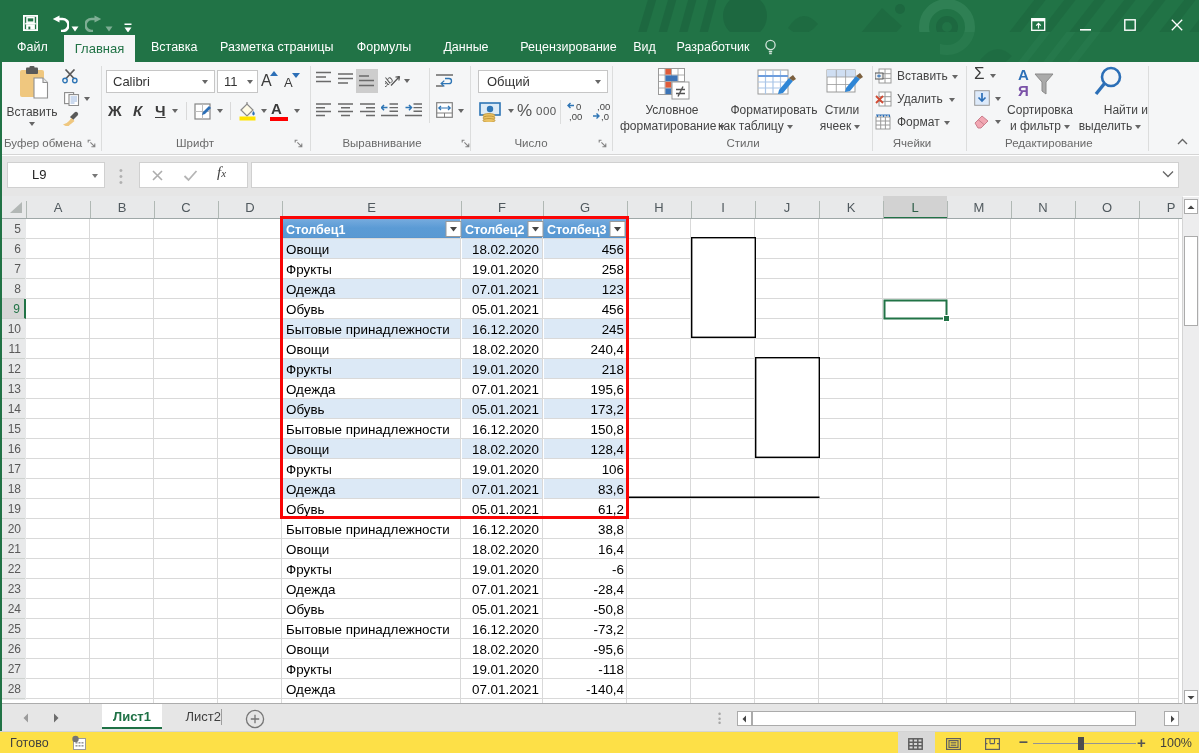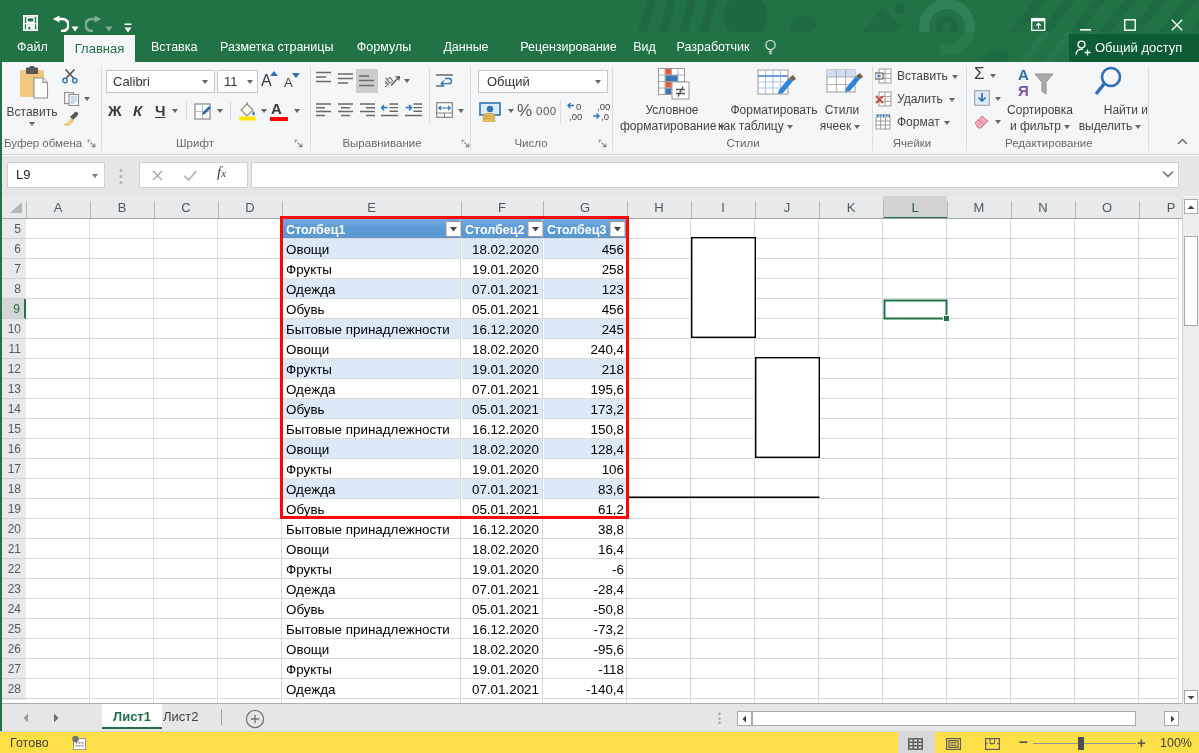--- a/index.html
+++ b/index.html
@@ -20,21 +20,21 @@
 
 #ribbon { position:absolute; left:0; top:62px; width:1199px; height:93px; background:#f5f6f7; border-bottom:1px solid #d5d5d5; overflow:hidden; }
 .gsep { position:absolute; top:4px; height:85px; width:1px; background:#dcdddd; }
 .glabel { position:absolute; top:75px; height:14px; font-size:11.5px; color:#696969; text-align:center; white-space:nowrap; }
 .launch { position:absolute; top:77px; width:10px; height:10px; }
 .rbtn-lbl { position:absolute; font-size:12px; color:#444; white-space:nowrap; }
 .combo { position:absolute; background:#fff; border:1px solid #c6c6c6; font-size:13px; color:#333; }
 .dd { display:inline-block; width:0; height:0; border-left:3.5px solid transparent; border-right:3.5px solid transparent; border-top:4px solid #666; vertical-align:middle; }
 
 #fbar { position:absolute; left:0; top:156px; width:1199px; height:40px; background:#e6e6e6; }
-#namebox { position:absolute; left:7px; top:6px; width:98px; height:26px; background:#fff; border:1px solid #d0d0d0; font-size:13px; color:#222; line-height:24px; padding-left:8px; }
+#namebox { position:absolute; left:7px; top:6px; width:98px; height:26px; background:#fff; border:1px solid #d0d0d0; font-size:13px; color:#222; line-height:24px; padding-left:24px; }
 #fxbox { position:absolute; left:139px; top:6px; width:109px; height:26px; background:#fff; border:1px solid #d0d0d0; }
 #finput { position:absolute; left:251px; top:6px; width:928px; height:26px; background:#fff; border:1px solid #d0d0d0; }
 
 #sheet { position:absolute; left:0; top:196px; width:1199px; height:507px; background:#fff; }
 #colhead { position:absolute; left:0; top:0; width:1183px; height:23px; background:#e8e9ea; border-bottom:1px solid #9fa8a8; overflow:hidden; }
 .ch { position:absolute; top:0; height:22px; line-height:23px; text-align:center; font-size:13px; color:#50595e; }
 .ctick { position:absolute; top:5px; height:17px; width:1px; background:#b0b8b4; }
 #rowhead { position:absolute; left:0; top:23px; width:26px; height:481px; background:#e8e9ea; }
 .rh { position:absolute; left:0; width:25px; height:20px; line-height:20px; text-align:right; padding-right:4px; font-size:12px; color:#595959; border-bottom:1px solid #cdd1ce; }
 </style>
@@ -122,30 +122,20 @@
  <div class="rtab" style="left:440px;width:52px">Данные</div>
  <div class="rtab" style="left:519px;width:99px">Рецензирование</div>
  <div class="rtab" style="left:632px;width:25px">Вид</div>
  <div class="rtab" style="left:674px;width:78px">Разработчик</div>
  <svg class="deco" style="left:763px;top:7px" width="15" height="17" viewBox="0 0 15 17">
   <g stroke="#cfe2d8" stroke-width="1.3" fill="none">
    <circle cx="7.5" cy="6" r="4.6"></circle>
         <path d="M5.8 12.5 h3.4 M6.2 14.5 h2.6"></path>
   </g>
  </svg>
- <div id="share">
-  <svg style="position:absolute;left:5px;top:5px" width="18" height="18" viewBox="0 0 18 18">
-   <g fill="none" stroke="#fff" stroke-width="1.4">
-    <circle cx="7.5" cy="5.5" r="3.4"></circle>
-    <path d="M2 15.5 q0.5 -6 7 -5.2"></path>
-    <path d="M13.5 10.5 v6 M10.5 13.5 h6"></path>
-   </g>
-  </svg>
-  <span style="padding-left:26px">Общий доступ</span>
- </div>
 </div>
 <div id="ribbon">
 
  <svg class="abs" style="left:19px;top:4px" width="30" height="34" viewBox="0 0 30 34">
   <rect x="1" y="4" width="24" height="27" rx="2" fill="#efc77f"></rect>
   <rect x="7" y="1.5" width="12" height="6.5" rx="1" fill="#595959"></rect>
   <rect x="10.5" y="0" width="5" height="3" rx="1" fill="#595959"></rect>
   <path d="M15 12 h9 l4.5 4.5 V32 H15 z" fill="#fff" stroke="#909090" stroke-width="1.1"></path>
   <path d="M24 12 v4.5 h4.5" fill="#e8e8e8" stroke="#909090" stroke-width="1.1"></path>
  </svg>
@@ -595,21 +585,21 @@
 </svg>
 </div>
 <div id="tabbar" style="position:absolute;left:0;top:703px;width:1199px;height:28px;background:#e6e6e6;border-top:1px solid #acacac">
  <svg class="abs" style="left:21px;top:9px" width="10" height="10" viewBox="0 0 10 10">
       <path d="M7 0.5 L2.5 5 L7 9.5 Z" fill="#9b9b9b"></path>
     </svg>
  <svg class="abs" style="left:51px;top:9px" width="10" height="10" viewBox="0 0 10 10">
       <path d="M3 0.5 L7.5 5 L3 9.5 Z" fill="#6d6d6d"></path>
     </svg>
  <div class="abs" style="left:102px;top:0;width:60px;height:25px;background:#fff;border-bottom:2.5px solid #1e7145;color:#1e7145;font-weight:bold;font-size:13px;text-align:center;line-height:25px">Лист1</div>
- <div class="abs" style="left:163px;top:0;width:58px;height:25px;color:#3f3f3f;font-size:13px;text-align:left;line-height:26px">Лист2</div>
+ <div class="abs" style="left:163px;top:0;width:58px;height:25px;color:#3f3f3f;font-size:13px;text-align:right;line-height:26px">Лист2</div>
  <div class="abs" style="left:221px;top:5px;width:1px;height:16px;background:#9e9e9e"></div>
  <svg class="abs" style="left:245px;top:5px" width="20" height="20" viewBox="0 0 20 20">
   <circle cx="10" cy="10" r="8.6" fill="none" stroke="#767676" stroke-width="1.3"></circle>
   <path d="M10 5.8 V14.2 M5.8 10 H14.2" stroke="#767676" stroke-width="1.3"></path>
  </svg>
  <div class="abs" style="left:718px;top:8px;color:#a8a8a8;font-size:9px;line-height:4.5px">•<br>•<br>•</div>
  <div class="abs" style="left:737px;top:7px;width:15px;height:15px;background:#fff;border:1px solid #ababab"></div>
  <svg class="abs" style="left:741px;top:11px" width="7" height="8" viewBox="0 0 7 8">
       <path d="M5 0.5 L1.5 4 L5 7.5 Z" fill="#444"></path>
     </svg>

